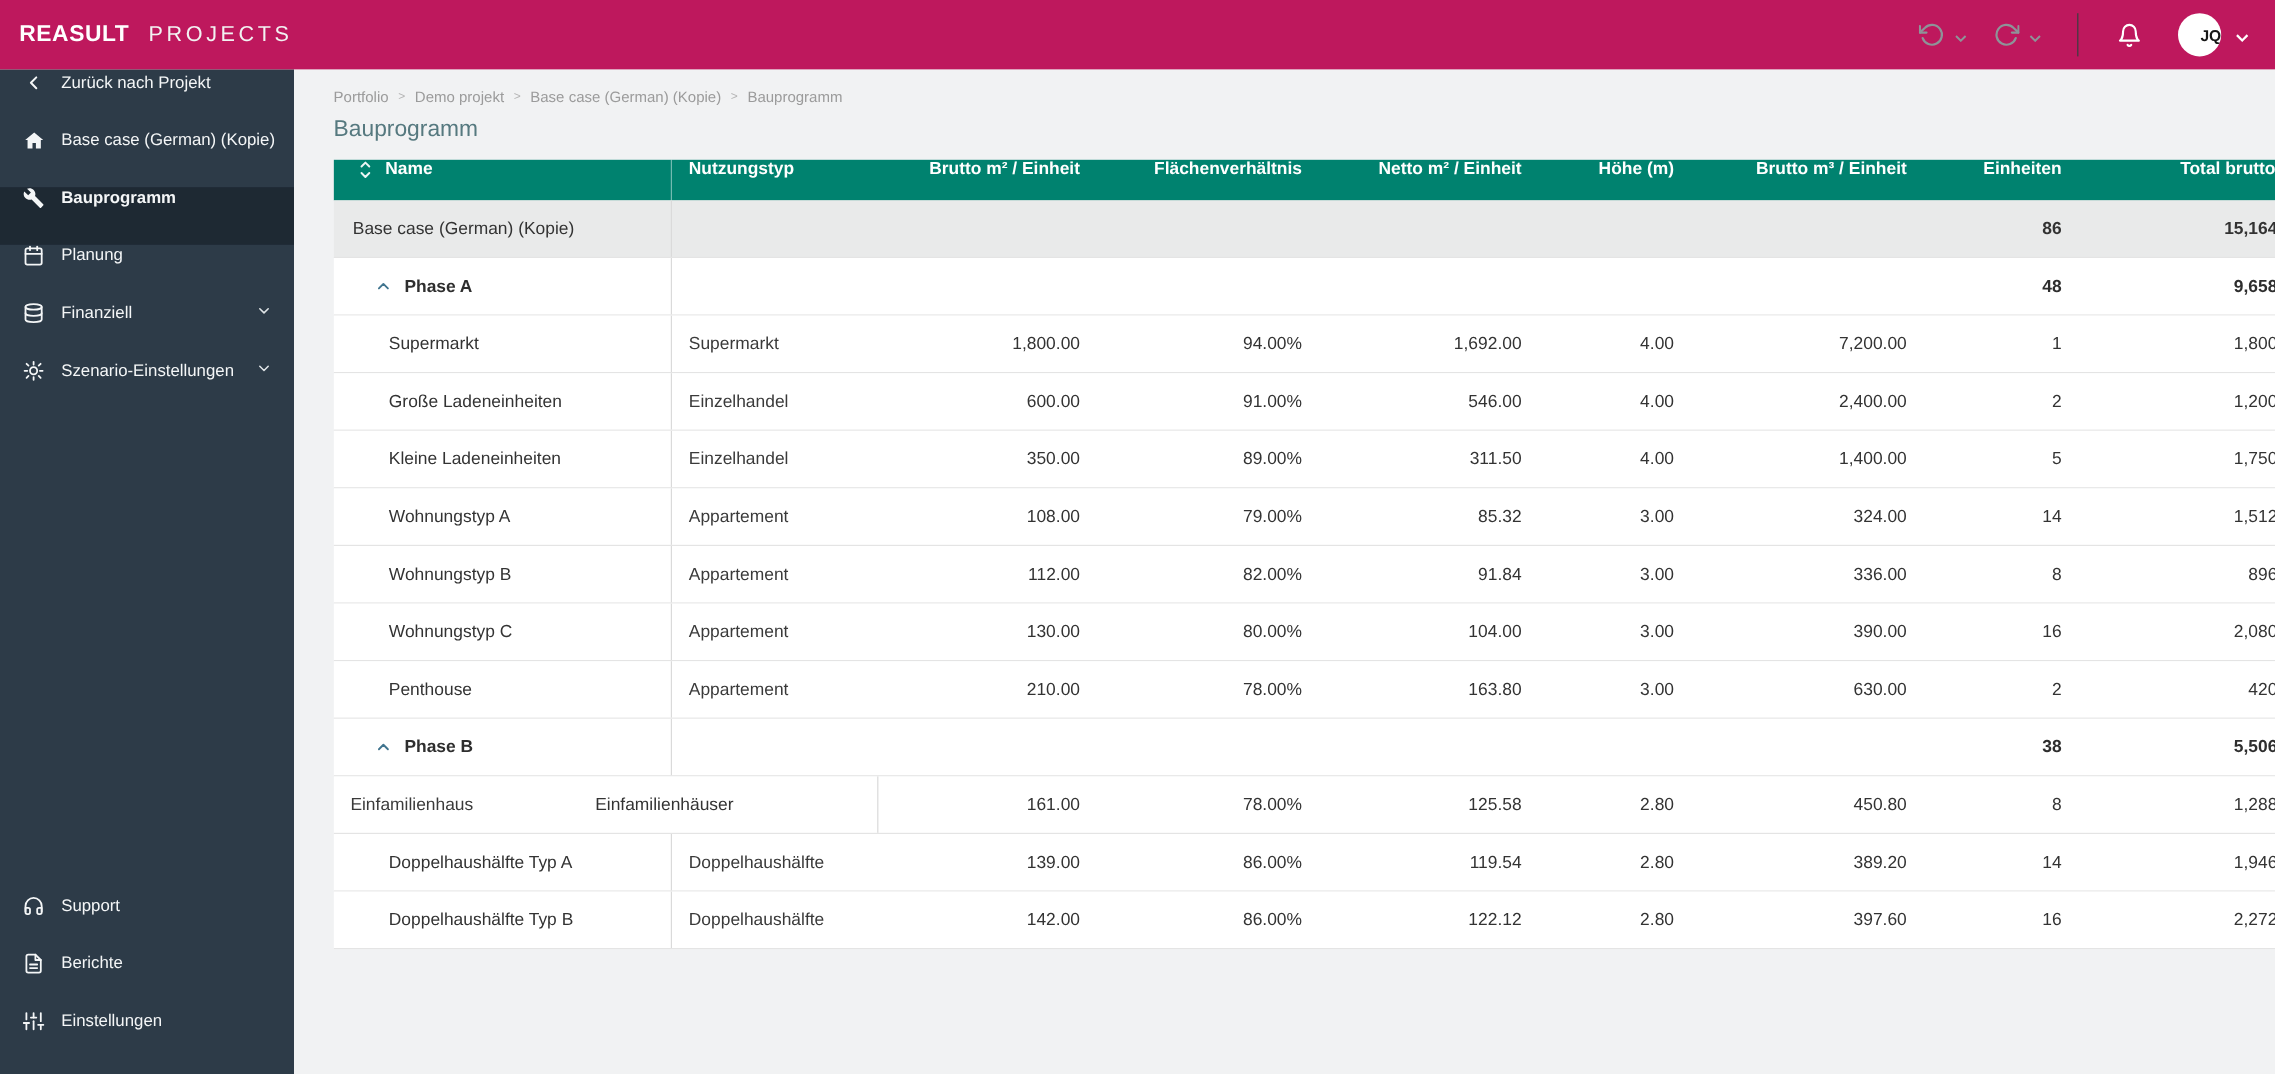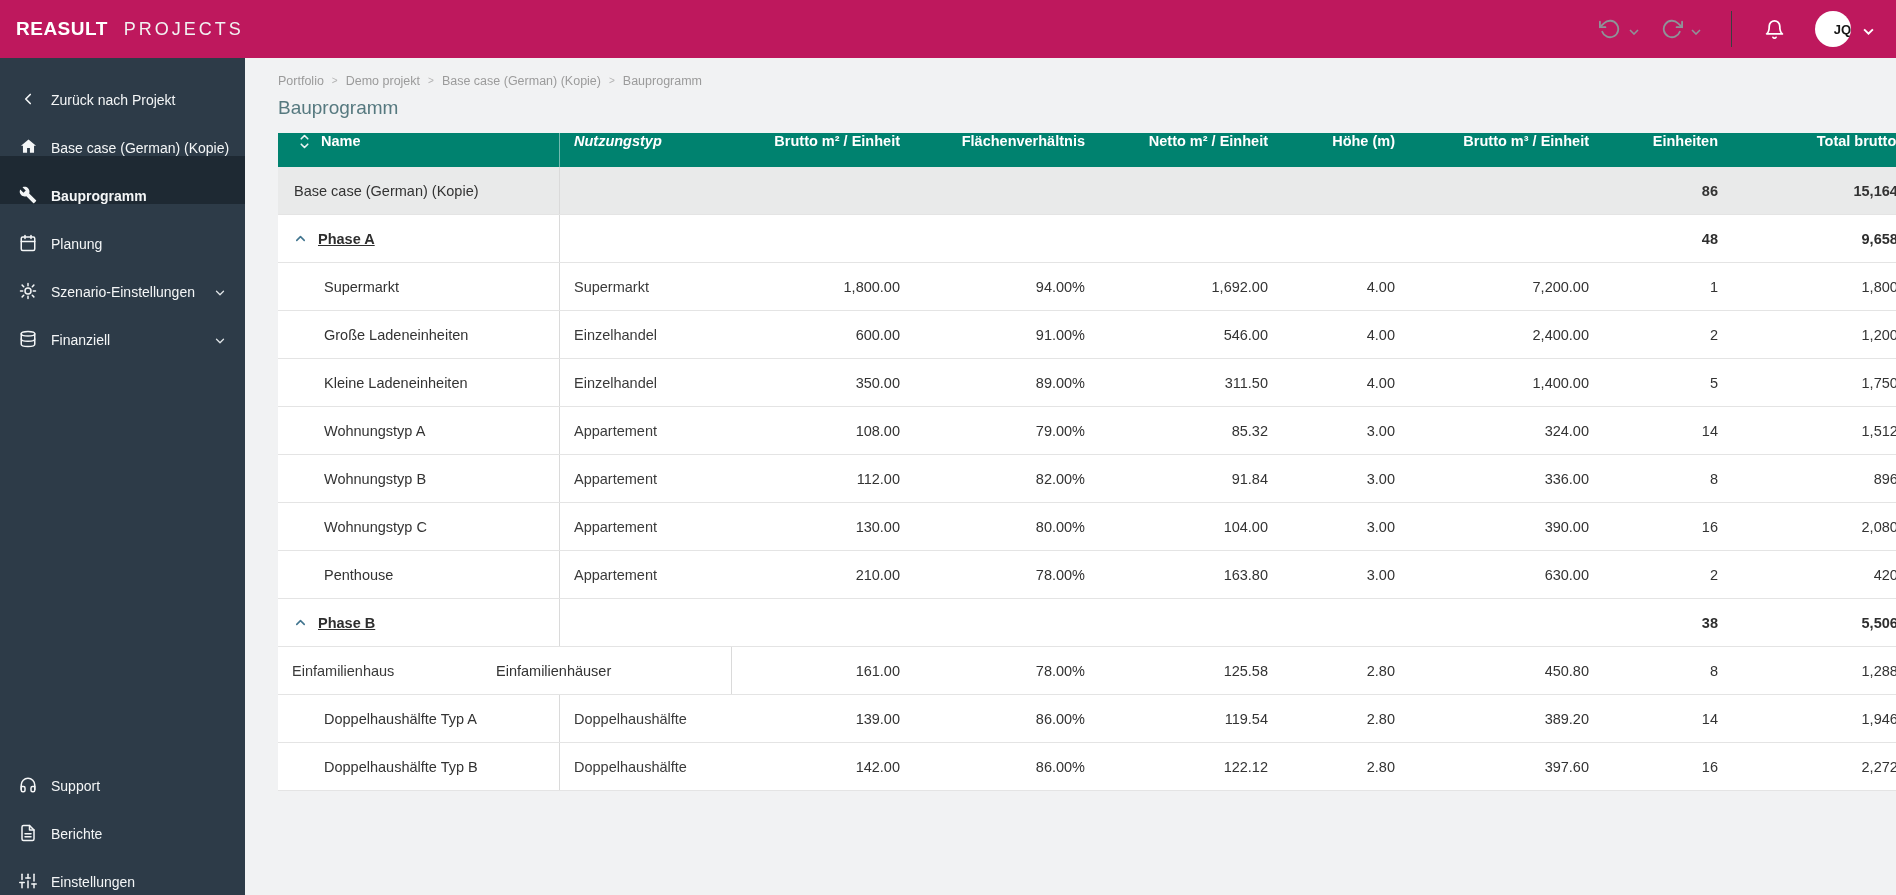--- a/index.html
+++ b/index.html
@@ -24,51 +24,51 @@
   .bellbtn{color:#fff;margin-left:18px;}
   .avatar{width:36px;height:36px;border-radius:50%;background:#fff;color:#161616;
     display:flex;align-items:center;justify-content:flex-end;font-weight:700;font-size:13px;
     margin:0 8px 0 26px;cursor:pointer;}
 
   
   .app{display:flex;height:837px;}
 
   
   .sidebar{width:245px;background:#2d3b48;color:#f4f6f7;display:flex;flex-direction:column;flex:0 0 auto;padding-top:2px;box-sizing:border-box;}
-  .side-item{height:48px;display:flex;align-items:flex-end;padding:0 12px 0 18px;gap:13px;cursor:pointer;font-size:14px;flex:0 0 auto;}
+  .side-item{height:48px;display:flex;align-items:flex-start;padding:0 12px 0 18px;gap:13px;cursor:pointer;font-size:14px;flex:0 0 auto;}
   .side-item .sicon{display:flex;align-items:center;justify-content:center;width:20px;flex:0 0 auto;}
   .side-item .slabel{white-space:nowrap;}
   .side-item.active{background:#1e2933;font-weight:700;}
   .side-item .schev{margin-left:auto;margin-right:6px;display:flex;color:#dfe4e7;}
   .side-footer{margin-top:auto;padding-bottom:5px;display:flex;flex-direction:column;}
 
   
   .main{flex:1;background:#f1f2f3;padding:14px 0 0 33px;box-sizing:border-box;overflow:hidden;}
   .breadcrumb{display:flex;align-items:center;gap:8px;font-size:12.5px;color:#9b9b9b;height:17px;}
   .bc-item{cursor:pointer;}
   .bc-sep{font-size:10px;color:#b3b3b3;}
   .page-title{margin:8px 0 14px 0;font-size:19px;font-weight:400;color:#56797f;}
 
   
   .table-wrap{width:1618px;overflow:hidden;}
   .thead{display:flex;background:#00826f;height:34px;width:1656px;}
   .th{box-sizing:border-box;flex:0 0 auto;display:flex;align-items:flex-start;color:#fff;font-weight:700;font-size:14.5px;cursor:pointer;white-space:nowrap;overflow:hidden;}
   .th.c0{padding-left:20px;gap:10px;border-right:1px solid rgba(255,255,255,.45);}
-  .th.c1{padding-left:14px;font-style:italic;}
+  .th.c1{padding-left:14px;}
   .sorticon{display:flex;align-items:center;color:rgba(255,255,255,.92);cursor:pointer;}
   .tbody{display:flex;flex-direction:column;}
   .tr{display:flex;height:48px;background:#fff;border-bottom:1px solid #e4e4e4;width:1656px;box-sizing:border-box;cursor:default;}
   .tr.summary{background:#e9eaea;}
   .td{box-sizing:border-box;flex:0 0 auto;display:flex;align-items:center;font-size:14.5px;color:#333;white-space:nowrap;overflow:hidden;}
   .td.c0{border-right:1px solid #dadada;}
   .td.c1{padding-left:14px;color:#3a3a3a;}
   .num{justify-content:flex-end;padding-right:16px;text-align:right;}
   .tr.summary .td.c0{padding-left:16px;}
   .tr.leaf .td.c0{padding-left:46px;}
-  .tr.group .td.c0{padding-left:15px;gap:10px;text-decoration:underline;}
+  .tr.group .td.c0{padding-left:34px;gap:10px;}
   .tr.group .td{font-weight:700;color:#2e2e2e;}
   .tr.summary .td.num{font-weight:700;}
   .collapse{color:#41758f;display:flex;align-items:center;cursor:pointer;}
 
   
   .c0{width:282px;} .c1{width:172px;} .c2{width:184px;} .c3{width:185px;}
   .c4{width:183px;} .c5{width:127px;} .c6{width:194px;} .c7{width:129px;} .c8{width:200px;}
 </style>
 </head>
 <body>
@@ -156,42 +156,42 @@
             <line x1="16" y1="2" x2="16" y2="6"></line>
             <line x1="8" y1="2" x2="8" y2="6"></line>
             <line x1="3" y1="10" x2="21" y2="10"></line>
           </svg>
       </span>
       <span class="slabel">Planung</span>
     </div>
 
     <div class="side-item">
       <span class="sicon">
-        <svg width="18" height="18" viewBox="0 0 24 24" fill="none" stroke="currentColor" stroke-width="2" stroke-linecap="round">
-            <circle cx="12" cy="12" r="4"></circle>
-            <path d="M12 2v3M12 19v3M2 12h3M19 12h3M4.2 4.2l2.1 2.1M17.7 17.7l2.1 2.1M19.8 4.2l-2.1 2.1M6.3 17.7l-2.1 2.1"></path>
-          </svg>
-      </span>
-      <span class="slabel">Szenario-Einstellungen</span>
-      <span class="schev">
-        <svg width="14" height="14" viewBox="0 0 24 24" fill="none" stroke="currentColor" stroke-width="2.2" stroke-linecap="round" stroke-linejoin="round">
-            <polyline points="6 9 12 15 18 9"></polyline>
-          </svg>
-      </span>
-    </div>
-
-    <div class="side-item">
-      <span class="sicon">
         <svg width="18" height="18" viewBox="0 0 24 24" fill="none" stroke="currentColor" stroke-width="2" stroke-linecap="round" stroke-linejoin="round">
             <ellipse cx="12" cy="5" rx="9" ry="3"></ellipse>
             <path d="M21 12c0 1.66-4 3-9 3s-9-1.34-9-3"></path>
             <path d="M3 5v14c0 1.66 4 3 9 3s9-1.34 9-3V5"></path>
           </svg>
       </span>
       <span class="slabel">Finanziell</span>
+      <span class="schev">
+        <svg width="14" height="14" viewBox="0 0 24 24" fill="none" stroke="currentColor" stroke-width="2.2" stroke-linecap="round" stroke-linejoin="round">
+            <polyline points="6 9 12 15 18 9"></polyline>
+          </svg>
+      </span>
+    </div>
+
+    <div class="side-item">
+      <span class="sicon">
+        <svg width="18" height="18" viewBox="0 0 24 24" fill="none" stroke="currentColor" stroke-width="2" stroke-linecap="round">
+            <circle cx="12" cy="12" r="4"></circle>
+            <path d="M12 2v3M12 19v3M2 12h3M19 12h3M4.2 4.2l2.1 2.1M17.7 17.7l2.1 2.1M19.8 4.2l-2.1 2.1M6.3 17.7l-2.1 2.1"></path>
+          </svg>
+      </span>
+      <span class="slabel">Szenario-Einstellungen</span>
       <span class="schev">
         <svg width="14" height="14" viewBox="0 0 24 24" fill="none" stroke="currentColor" stroke-width="2.2" stroke-linecap="round" stroke-linejoin="round">
             <polyline points="6 9 12 15 18 9"></polyline>
           </svg>
       </span>
     </div>
 
     <div class="side-footer">
       <div class="side-item">
         <span class="sicon">

